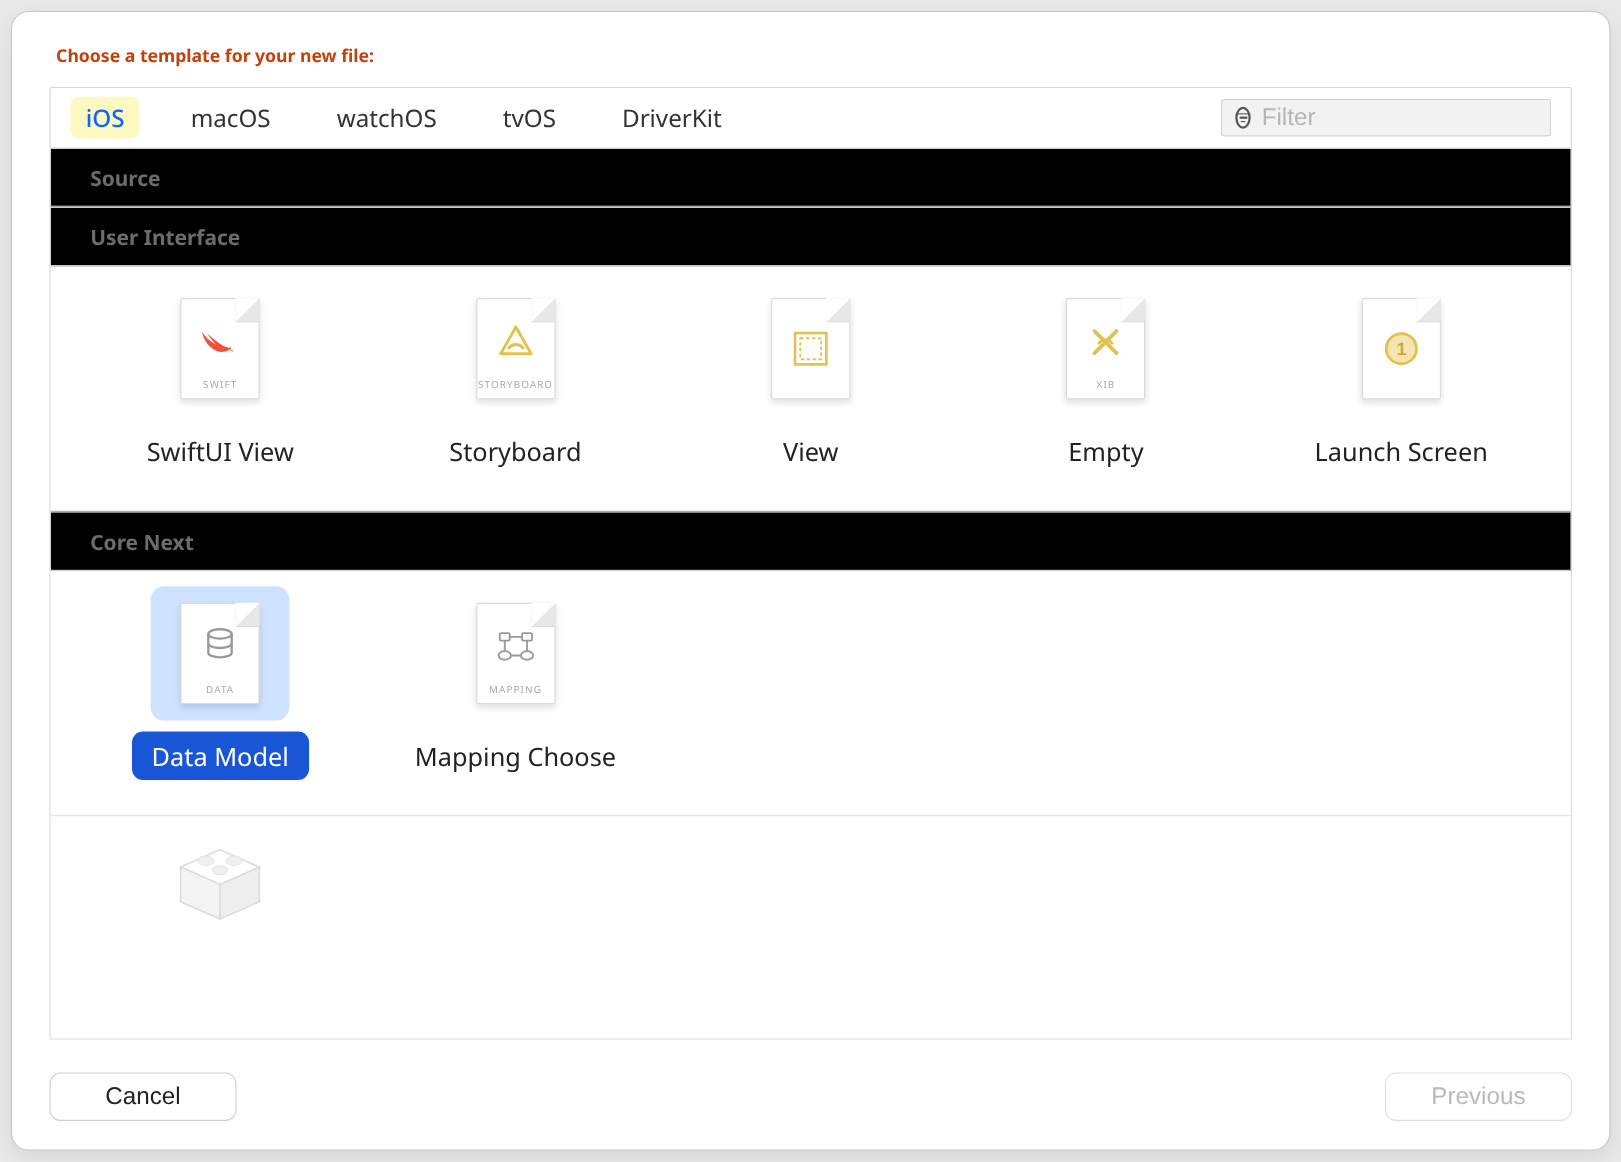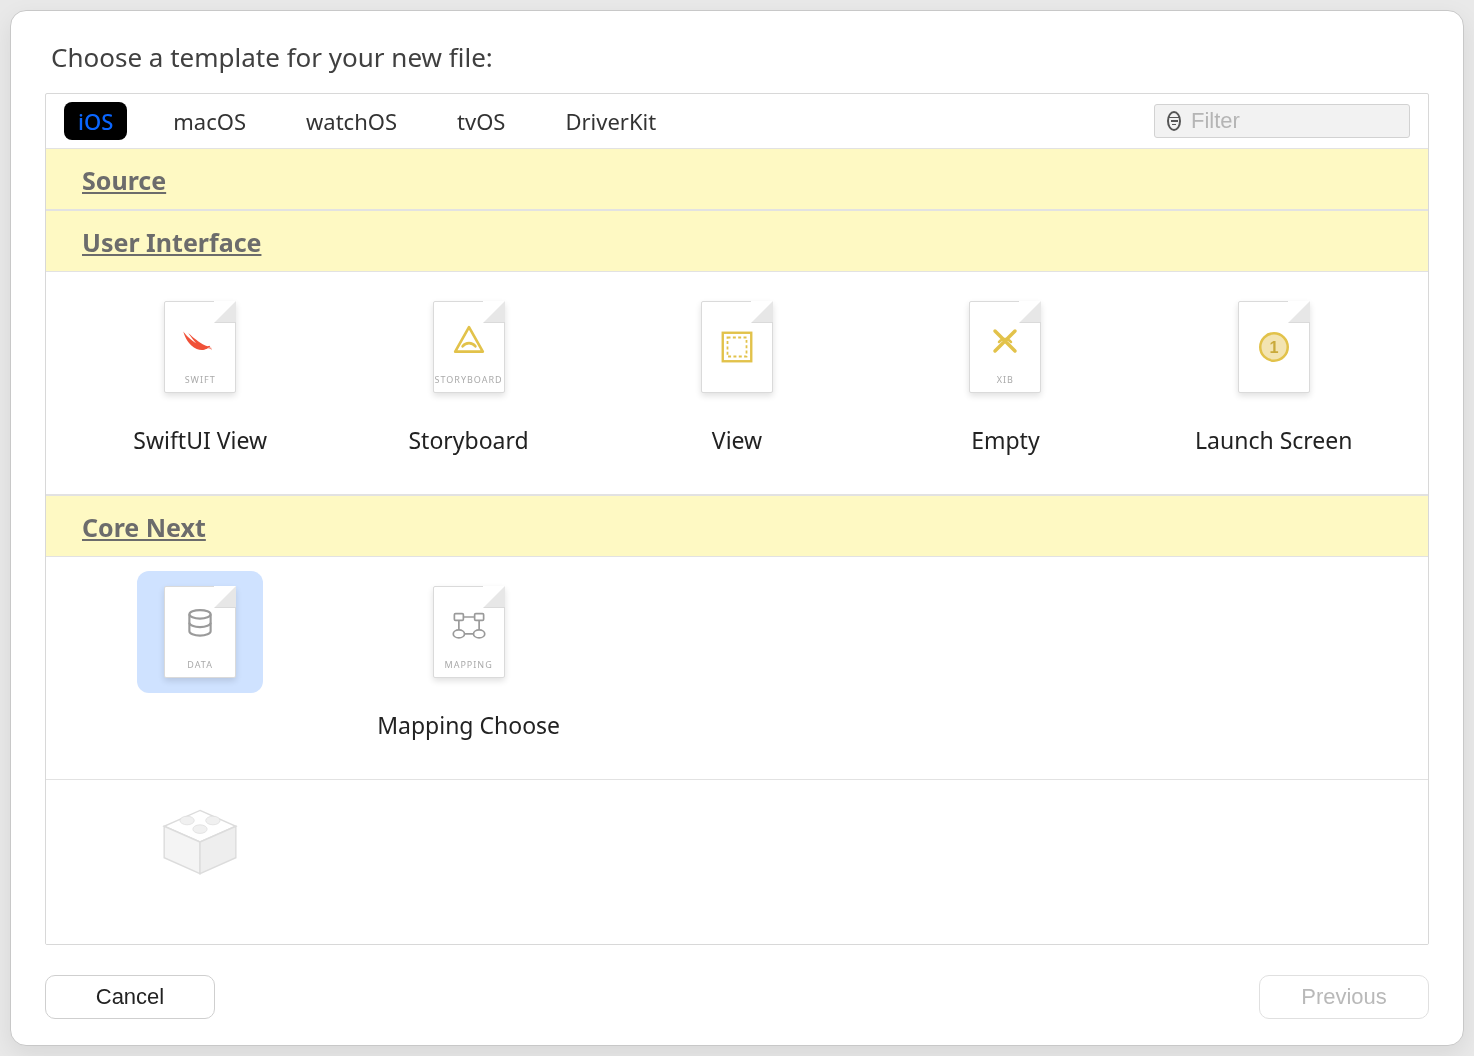--- a/index.html
+++ b/index.html
@@ -13,21 +13,21 @@
   .sheet {
     position: absolute; inset: 10px 10px 10px 10px;
     background: #ffffff;
     border: 1px solid #c8c8c8;
     border-radius: 16px;
     box-shadow: 0 8px 24px rgba(0,0,0,0.08);
     display: flex; flex-direction: column;
     padding: 28px 34px 26px 34px;
   }
   .dialog-title {
-    font-size: 26px; font-weight: 400; color: #404040;
+    font-size: 16px; font-weight: 700; color: #c2410c;
     margin: 0 0 18px 6px;
   }
 
   
   .content-pane {
     border: 1px solid #d8d8d8;
     border-radius: 2px;
     flex: 1 1 auto;
     display: flex; flex-direction: column;
     overflow: hidden;
@@ -39,30 +39,30 @@
     border-bottom: 1px solid #e2e2e2;
     gap: 36px;
     position: relative;
   }
   .tabbar .tabs { display: flex; gap: 32px; align-items: center; }
   .tab {
     font-size: 22px; color: #333; padding: 4px 14px;
     border-radius: 8px; cursor: pointer;
   }
   .tab.active {
-    background: #000000; color: #0a66ff; font-weight: 500;
+    background: #fef9c3; color: #0a66ff; font-weight: 500;
   }
   .spacer { flex: 1; }
   .filter-wrap {
     display: flex; align-items: center;
     background: #f2f2f2;
     border: 1px solid #d2d2d2;
     border-radius: 3px;
     padding: 3px 12px;
-    width: 256px;
+    width: 300px;
   }
   .filter-icon {
     width: 20px; height: 20px;
     border: 2px solid #555; border-radius: 50%;
     display: flex; align-items: center; justify-content: center;
     position: relative;
   }
   .filter-icon-bars {
     width: 10px; display: flex; flex-direction: column; gap: 2px;
   }
@@ -74,26 +74,25 @@
     font-size: 22px; color:#777; margin-left:10px;
   }
   .filter-input::placeholder { color:#b5b5b5; }
 
   .scroll {
     flex:1 1 auto; overflow-y:auto; overflow-x:hidden;
     background:#fff;
   }
 
   .section-hdr {
-    font-size: 25px; font-weight: 700; color: #6c6c6c;
+    font-size: 19px; font-weight: 700; color: #6c6c6c;
     padding: 14px 36px 12px 36px;
     border-top: 1px solid #e2e2e2;
     border-bottom: 1px solid #e2e2e2;
-    background:#fef9c3;
-    text-decoration:underline;
+    background:#000000;
   }
   .section-hdr.first { border-top:none; }
   .grid {
     display: grid;
     grid-template-columns: repeat(5, 1fr);
     padding: 18px 20px 32px 20px;
     row-gap: 20px;
     border-bottom: 1px solid #e2e2e2;
   }
   .grid.tight { padding-bottom: 10px; }
@@ -305,20 +304,21 @@
                 <svg width="34" height="40" viewBox="0 0 64 72">
                   <ellipse cx="32" cy="14" rx="20" ry="8" fill="none" stroke="#9a9a9a" stroke-width="4"></ellipse>
                   <path d="M12 14 v32 a20 8 0 0 0 40 0 v-32" fill="none" stroke="#9a9a9a" stroke-width="4"></path>
                   <path d="M12 30 a20 8 0 0 0 40 0" fill="none" stroke="#9a9a9a" stroke-width="4"></path>
                   <path d="M12 46 a20 8 0 0 0 40 0" fill="none" stroke="#9a9a9a" stroke-width="4" opacity="0"></path>
                 </svg>
               </div>
               <div class="caption">DATA</div>
             </div>
           </div>
+          <div class="tile-label">Data Model</div>
         </div>
 
         <div class="tile">
           <div class="iconbox">
             <div class="filesheet">
               <div class="fold"></div>
               <div class="glyph">
                 <svg width="36" height="36" viewBox="0 0 64 64">
                   <rect x="6" y="10" width="16" height="12" rx="2" fill="none" stroke="#9a9a9a" stroke-width="3"></rect>
                   <rect x="42" y="10" width="16" height="12" rx="2" fill="none" stroke="#9a9a9a" stroke-width="3"></rect>

